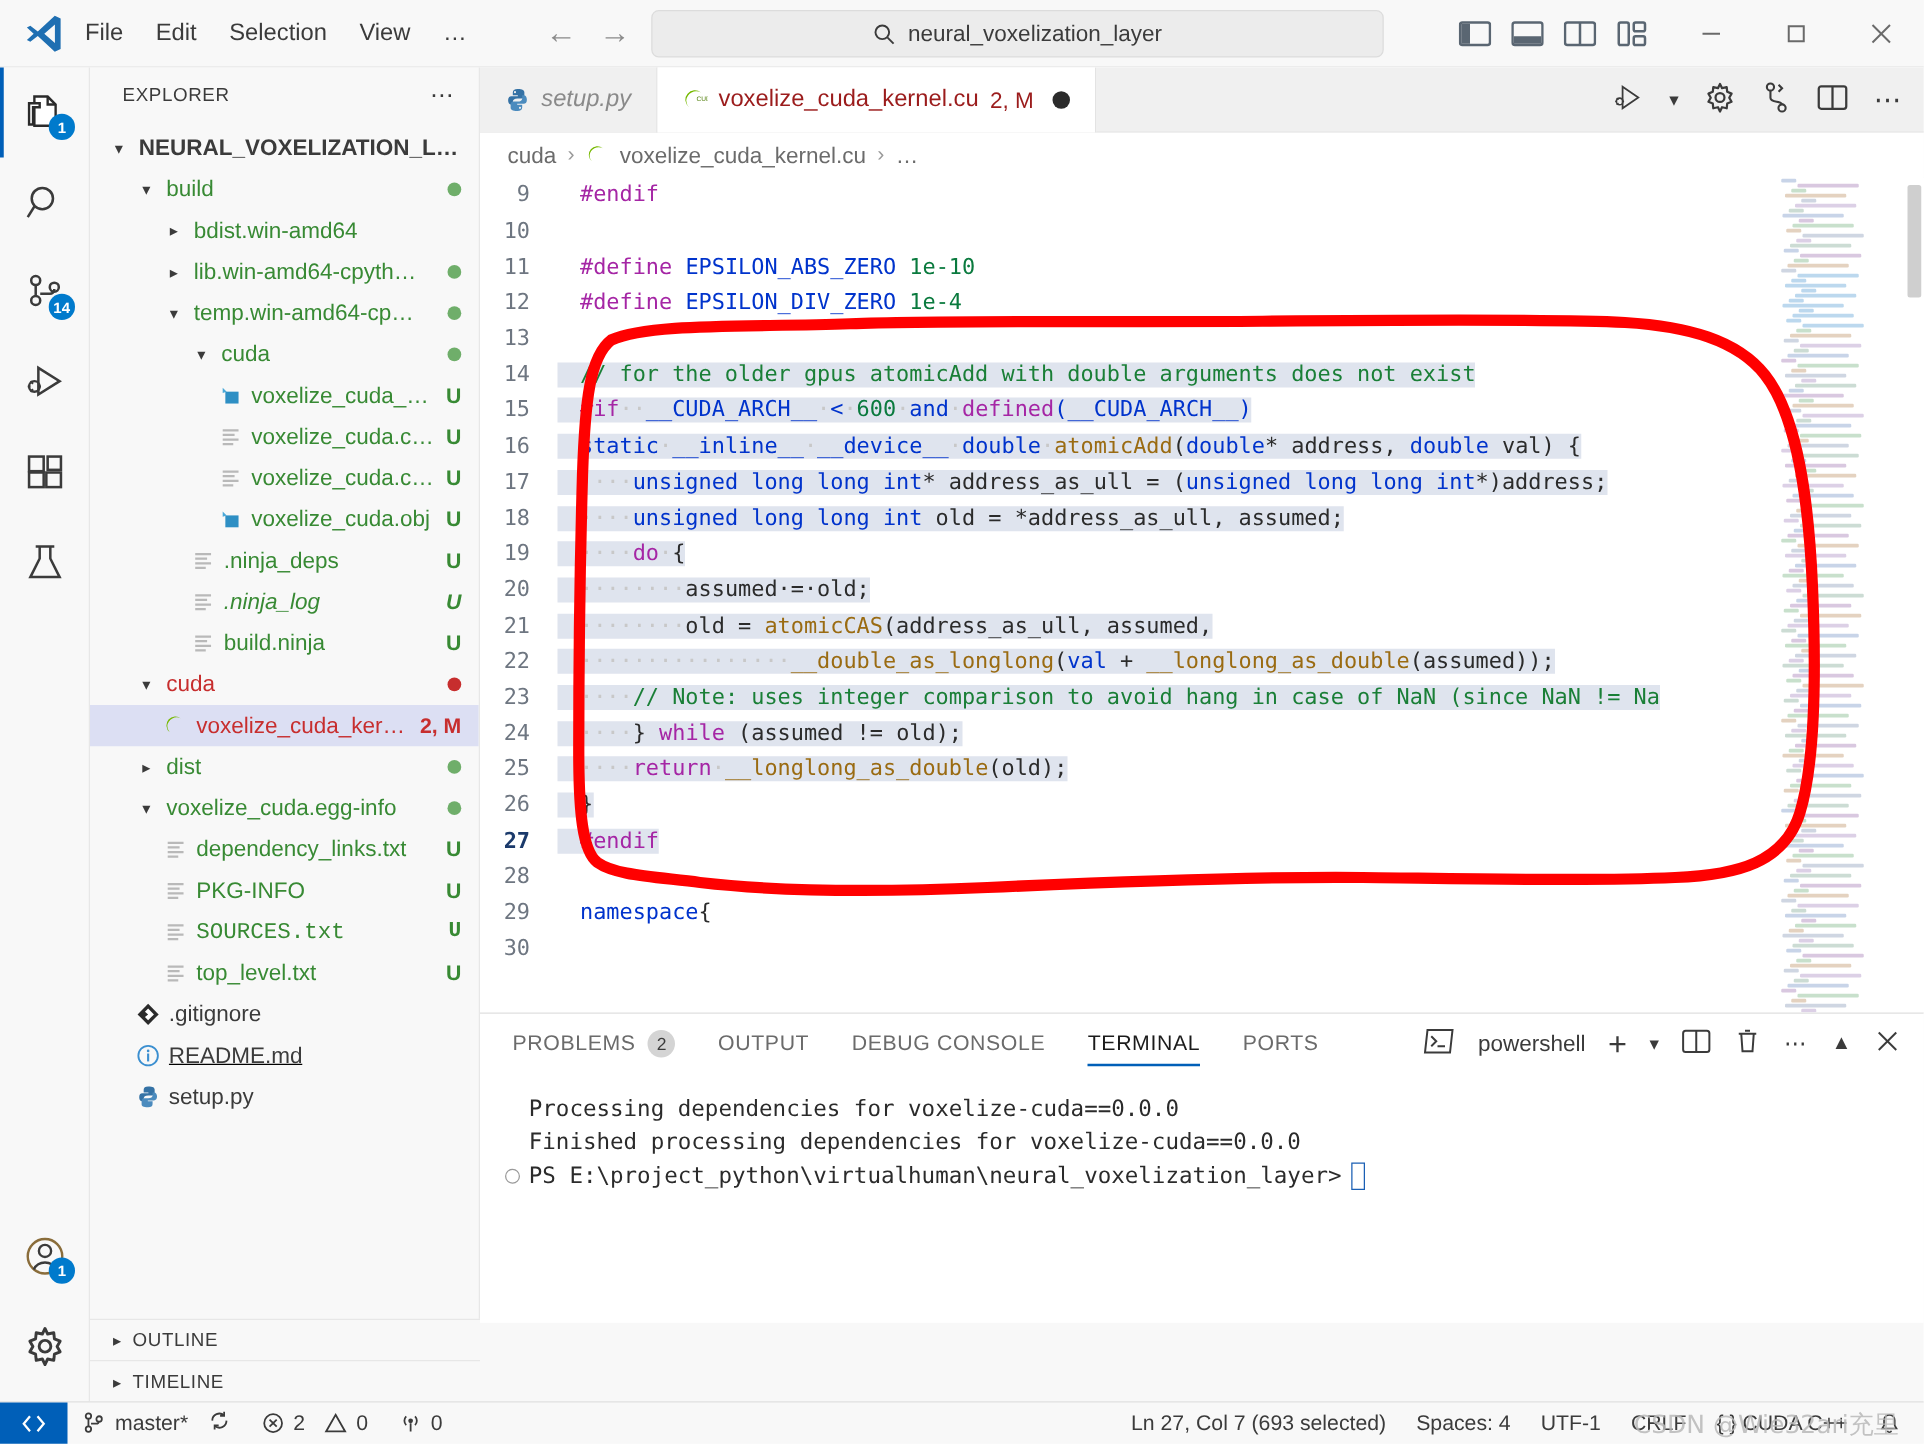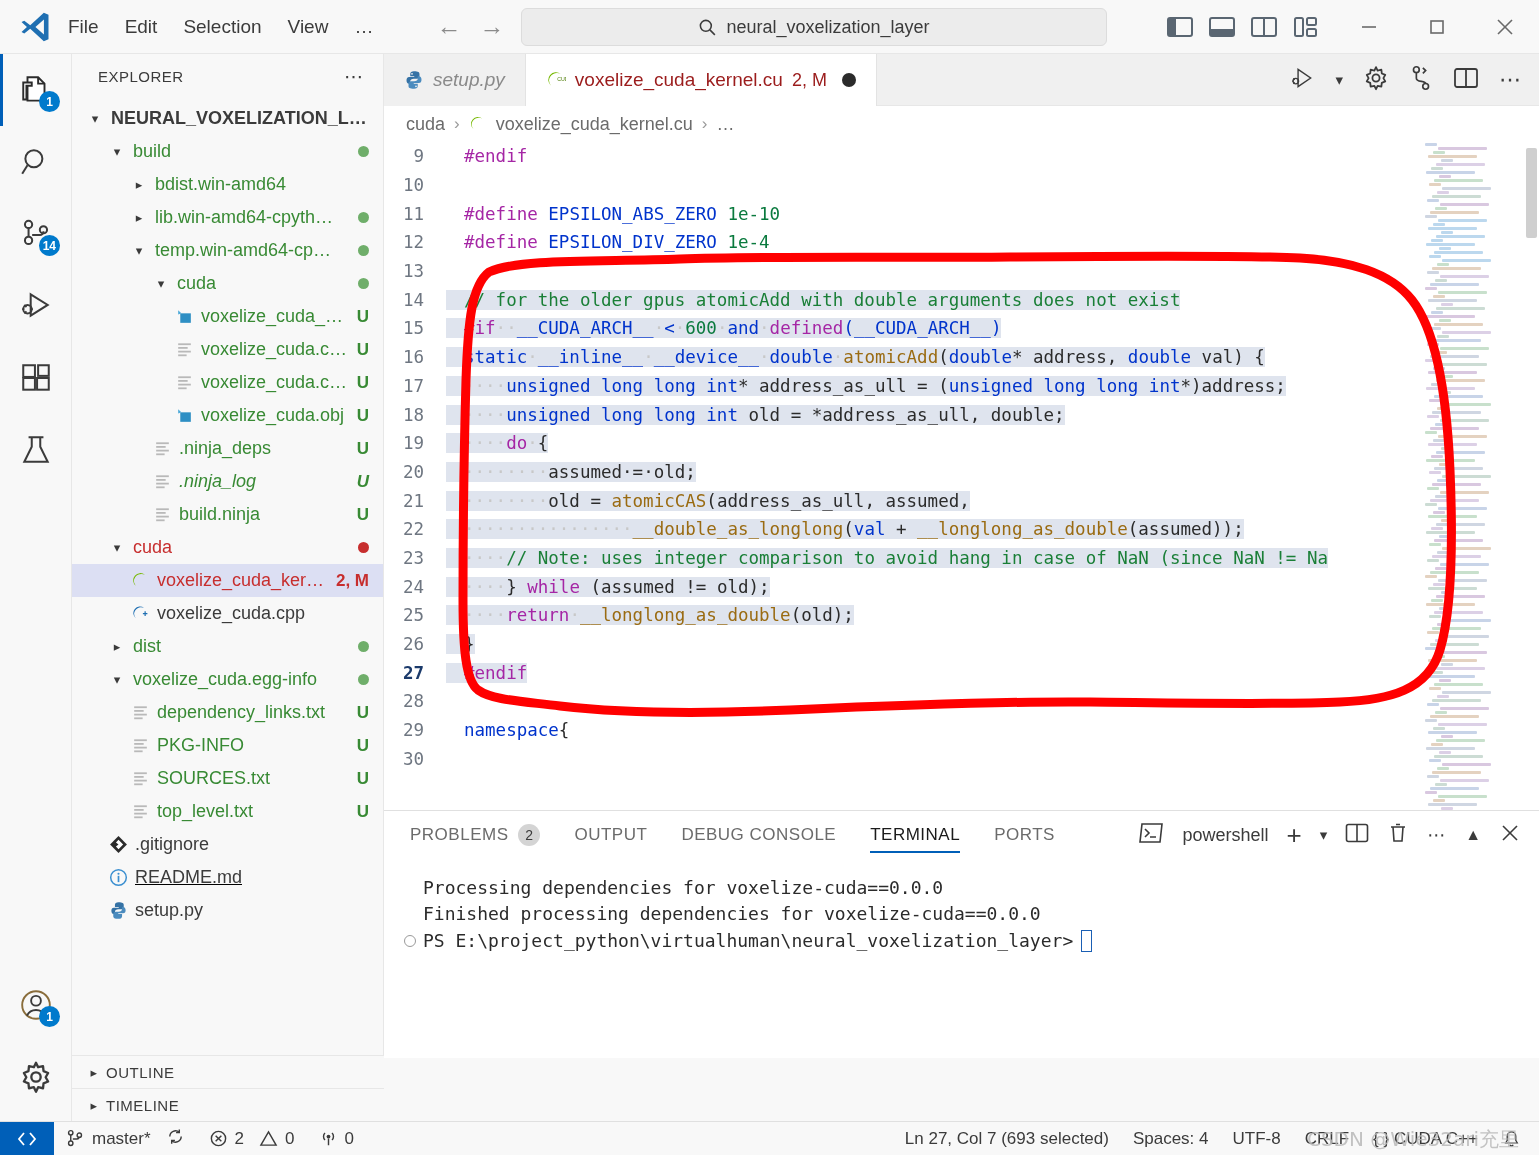--- a/index.html
+++ b/index.html
@@ -426,29 +426,20 @@
           </div>
           <div class="row selected" style="padding-left: 56px;">
             <span class="ficon">
               <svg width="19" height="19" viewBox="0 0 16 16">
                 <path d="M11.8 3.2A6 6 0 104 12.5a6.4 6.4 0 01-1.6-4.4 6.4 6.4 0 019.4-4.9z" fill="#76b900"></path>
               </svg>
             </span>
             <span class="lbl c-red">voxelize_cuda_kern…</span>
             <span class="mark c-red">2, M</span>
           </div>
-          <div class="row" style="padding-left: 56px;">
-            <span class="ficon">
-              <svg width="19" height="19" viewBox="0 0 16 16">
-                <path d="M11 3.4A5.4 5.4 0 104 12a5.8 5.8 0 01-1.4-4 5.8 5.8 0 018.4-4.6z" fill="#1f6fb2"></path>
-                <path d="M11.4 6.2h1v1.4h1.4v1h-1.4V10h-1V8.6H10v-1h1.4z" fill="#1f6fb2"></path>
-              </svg>
-            </span>
-            <span class="lbl c-plain">voxelize_cuda.cpp</span>
-          </div>
           <div class="row" style="padding-left: 34px;">
             <span class="chev">▸</span>
             <span class="lbl c-green">dist</span>
             <span class="dot" style="background:#6fae6a"></span>
           </div>
           <div class="row" style="padding-left: 34px;">
             <span class="chev">▾</span>
             <span class="lbl c-green">voxelize_cuda.egg-info</span>
             <span class="dot" style="background:#6fae6a"></span>
           </div>
@@ -469,21 +460,21 @@
               <svg width="19" height="19" viewBox="0 0 18 18">
                 <line x1="3" y1="4" x2="15" y2="4" stroke="#b9b9b9" stroke-width="1.7"></line>
                 <line x1="3" y1="7.5" x2="12" y2="7.5" stroke="#b9b9b9" stroke-width="1.7"></line>
                 <line x1="3" y1="11" x2="15" y2="11" stroke="#b9b9b9" stroke-width="1.7"></line>
                 <line x1="3" y1="14.5" x2="11" y2="14.5" stroke="#b9b9b9" stroke-width="1.7"></line>
               </svg>
             </span>
             <span class="lbl c-green">PKG-INFO</span>
             <span class="mark c-green">U</span>
           </div>
-          <div class="row" style="padding-left: 56px;">
+          <div class="row" style="padding-left: 56px; font-family: Liberation Mono, monospace;">
             <span class="ficon">
               <svg width="19" height="19" viewBox="0 0 18 18">
                 <line x1="3" y1="4" x2="15" y2="4" stroke="#b9b9b9" stroke-width="1.7"></line>
                 <line x1="3" y1="7.5" x2="12" y2="7.5" stroke="#b9b9b9" stroke-width="1.7"></line>
                 <line x1="3" y1="11" x2="15" y2="11" stroke="#b9b9b9" stroke-width="1.7"></line>
                 <line x1="3" y1="14.5" x2="11" y2="14.5" stroke="#b9b9b9" stroke-width="1.7"></line>
               </svg>
             </span>
             <span class="lbl c-green">SOURCES.txt</span>
             <span class="mark c-green">U</span>
@@ -608,21 +599,21 @@
       <div id="code-rows">
           <div class="coderow"><span class="lineno">9</span><span class="codetext"><span class="kw">#endif</span></span></div>
           <div class="coderow"><span class="lineno">10</span><span class="codetext">&nbsp;</span></div>
           <div class="coderow"><span class="lineno">11</span><span class="codetext"><span class="kw">#define</span><span class="pl"> </span><span class="kw2">EPSILON_ABS_ZERO</span><span class="pl"> </span><span class="num">1e-10</span></span></div>
           <div class="coderow"><span class="lineno">12</span><span class="codetext"><span class="kw">#define</span><span class="pl"> </span><span class="kw2">EPSILON_DIV_ZERO</span><span class="pl"> </span><span class="num">1e-4</span></span></div>
           <div class="coderow"><span class="lineno">13</span><span class="codetext">&nbsp;</span></div>
           <div class="coderow"><span class="lineno">14</span><span class="codetext sel"><span class="cmt">// for the older gpus atomicAdd with double arguments does not exist</span></span></div>
           <div class="coderow"><span class="lineno">15</span><span class="codetext sel"><span class="kw">#if</span><span class="ws">··</span><span class="kw2">__CUDA_ARCH__</span><span class="ws">·</span><span class="op">&lt;</span><span class="ws">·</span><span class="num">600</span><span class="ws">·</span><span class="op">and</span><span class="ws">·</span><span class="kw">defined</span><span class="op">(</span><span class="kw2">__CUDA_ARCH__</span><span class="op">)</span></span></div>
           <div class="coderow"><span class="lineno">16</span><span class="codetext sel"><span class="kw2">static</span><span class="ws">·</span><span class="kw2">__inline__</span><span class="ws">·</span><span class="kw2">__device__</span><span class="ws">·</span><span class="kw2">double</span><span class="ws">·</span><span class="fn">atomicAdd</span><span class="pl">(</span><span class="kw2">double</span><span class="pl">*</span><span class="pl"> address, </span><span class="kw2">double</span><span class="pl"> val</span><span class="pl">) {</span></span></div>
           <div class="coderow"><span class="lineno">17</span><span class="codetext sel"><span class="ws">····</span><span class="kw2">unsigned long long int</span><span class="pl">* address_as_ull = </span><span class="pl">(</span><span class="kw2">unsigned long long int</span><span class="pl">*)address;</span></span></div>
-          <div class="coderow"><span class="lineno">18</span><span class="codetext sel"><span class="ws">····</span><span class="kw2">unsigned long long int</span><span class="pl"> old = *address_as_ull, double;</span></span></div>
+          <div class="coderow"><span class="lineno">18</span><span class="codetext sel"><span class="ws">····</span><span class="kw2">unsigned long long int</span><span class="pl"> old = *address_as_ull, assumed;</span></span></div>
           <div class="coderow"><span class="lineno">19</span><span class="codetext sel"><span class="ws">····</span><span class="kw">do</span><span class="ws">·</span><span class="pl">{</span></span></div>
           <div class="coderow"><span class="lineno">20</span><span class="codetext sel"><span class="ws">········</span><span class="pl">assumed</span><span class="pl">·=·</span><span class="pl">old;</span></span></div>
           <div class="coderow"><span class="lineno">21</span><span class="codetext sel"><span class="ws">········</span><span class="pl">old = </span><span class="fn">atomicCAS</span><span class="pl">(address_as_ull, assumed,</span></span></div>
           <div class="coderow"><span class="lineno">22</span><span class="codetext sel"><span class="ws">················</span><span class="fn">__double_as_longlong</span><span class="pl">(</span><span class="kw2">val</span><span class="pl"> + </span><span class="fn">__longlong_as_double</span><span class="pl">(assumed));</span></span></div>
           <div class="coderow"><span class="lineno">23</span><span class="codetext sel"><span class="ws">····</span><span class="cmt">// Note: uses integer comparison to avoid hang in case of NaN (since NaN != Na</span></span></div>
           <div class="coderow"><span class="lineno">24</span><span class="codetext sel"><span class="ws">····</span><span class="pl">}</span><span class="pl"> </span><span class="kw">while</span><span class="pl"> (assumed != old);</span></span></div>
           <div class="coderow"><span class="lineno">25</span><span class="codetext sel"><span class="ws">····</span><span class="kw">return</span><span class="ws">·</span><span class="fn">__longlong_as_double</span><span class="pl">(old);</span></span></div>
           <div class="coderow"><span class="lineno">26</span><span class="codetext sel"><span class="pl">}</span></span></div>
           <div class="coderow"><span class="lineno cur">27</span><span class="codetext sel"><span class="kw">#endif</span></span></div>
           <div class="coderow"><span class="lineno">28</span><span class="codetext">&nbsp;</span></div>
@@ -911,21 +902,21 @@
       <svg width="19" height="19" viewBox="0 0 20 20">
         <circle cx="10" cy="8" r="2" fill="#3b3b3b"></circle>
         <path d="M6.3 4.3a5.2 5.2 0 000 7.4M13.7 4.3a5.2 5.2 0 010 7.4M10 10v7" fill="none" stroke="#3b3b3b" stroke-width="1.5"></path>
       </svg>
       <span>0</span>
     </div>
 
     <div class="status-right">
       <span class="sitem">Ln 27, Col 7 (693 selected)</span>
       <span class="sitem">Spaces: 4</span>
-      <span class="sitem">UTF-8</span>
+      <span class="sitem">UTF-1</span>
       <span class="sitem">CRLF</span>
       <span class="sitem">{ } CUDA C++</span>
       <span class="sitem">
         <svg width="19" height="19" viewBox="0 0 20 20">
             <path d="M10 3a4.5 4.5 0 00-4.5 4.5V12L4 14.5h12L14.5 12V7.5A4.5 4.5 0 0010 3zM8.3 16.5a1.8 1.8 0 003.4 0" fill="none" stroke="#3b3b3b" stroke-width="1.4"></path>
           </svg>
       </span>
     </div>
     <div class="watermark">CSDN @Wie32ari充里</div>
   </div>

